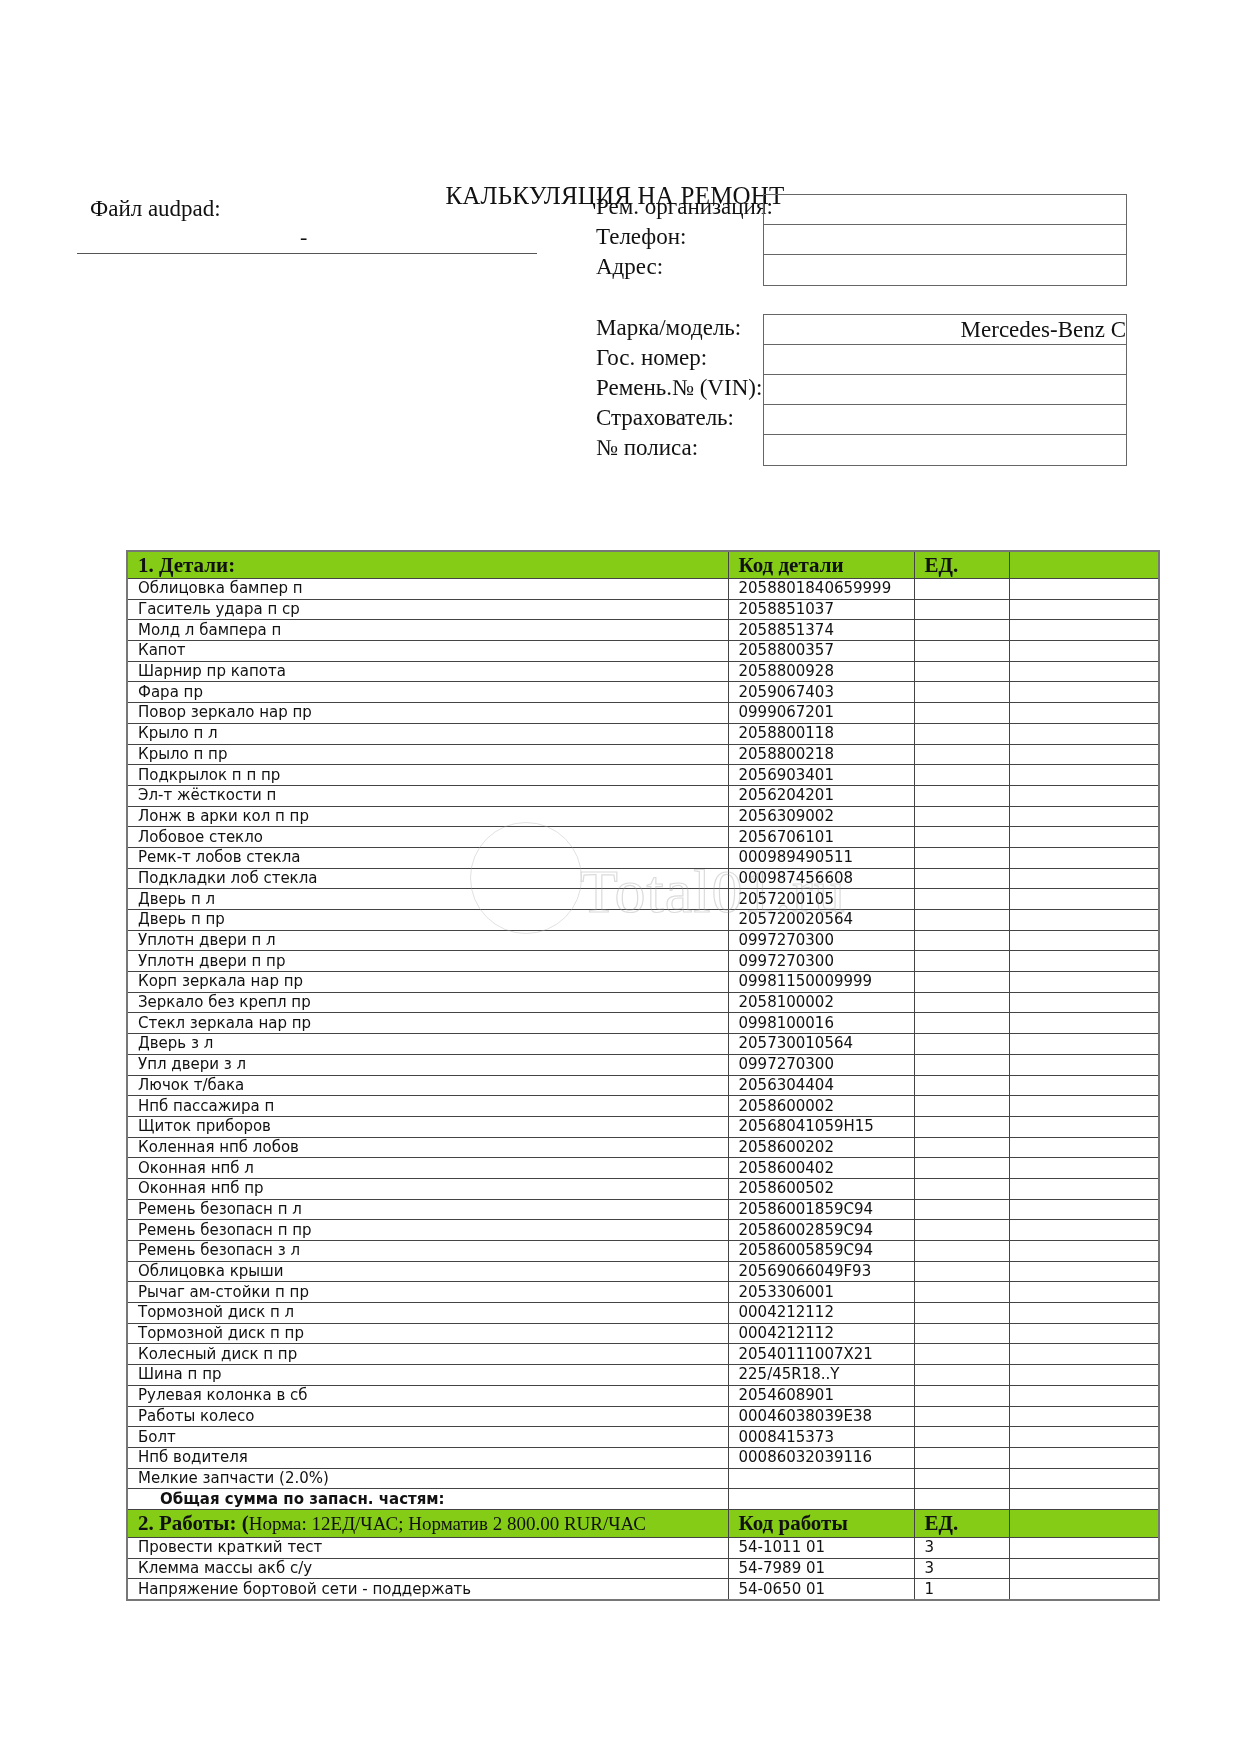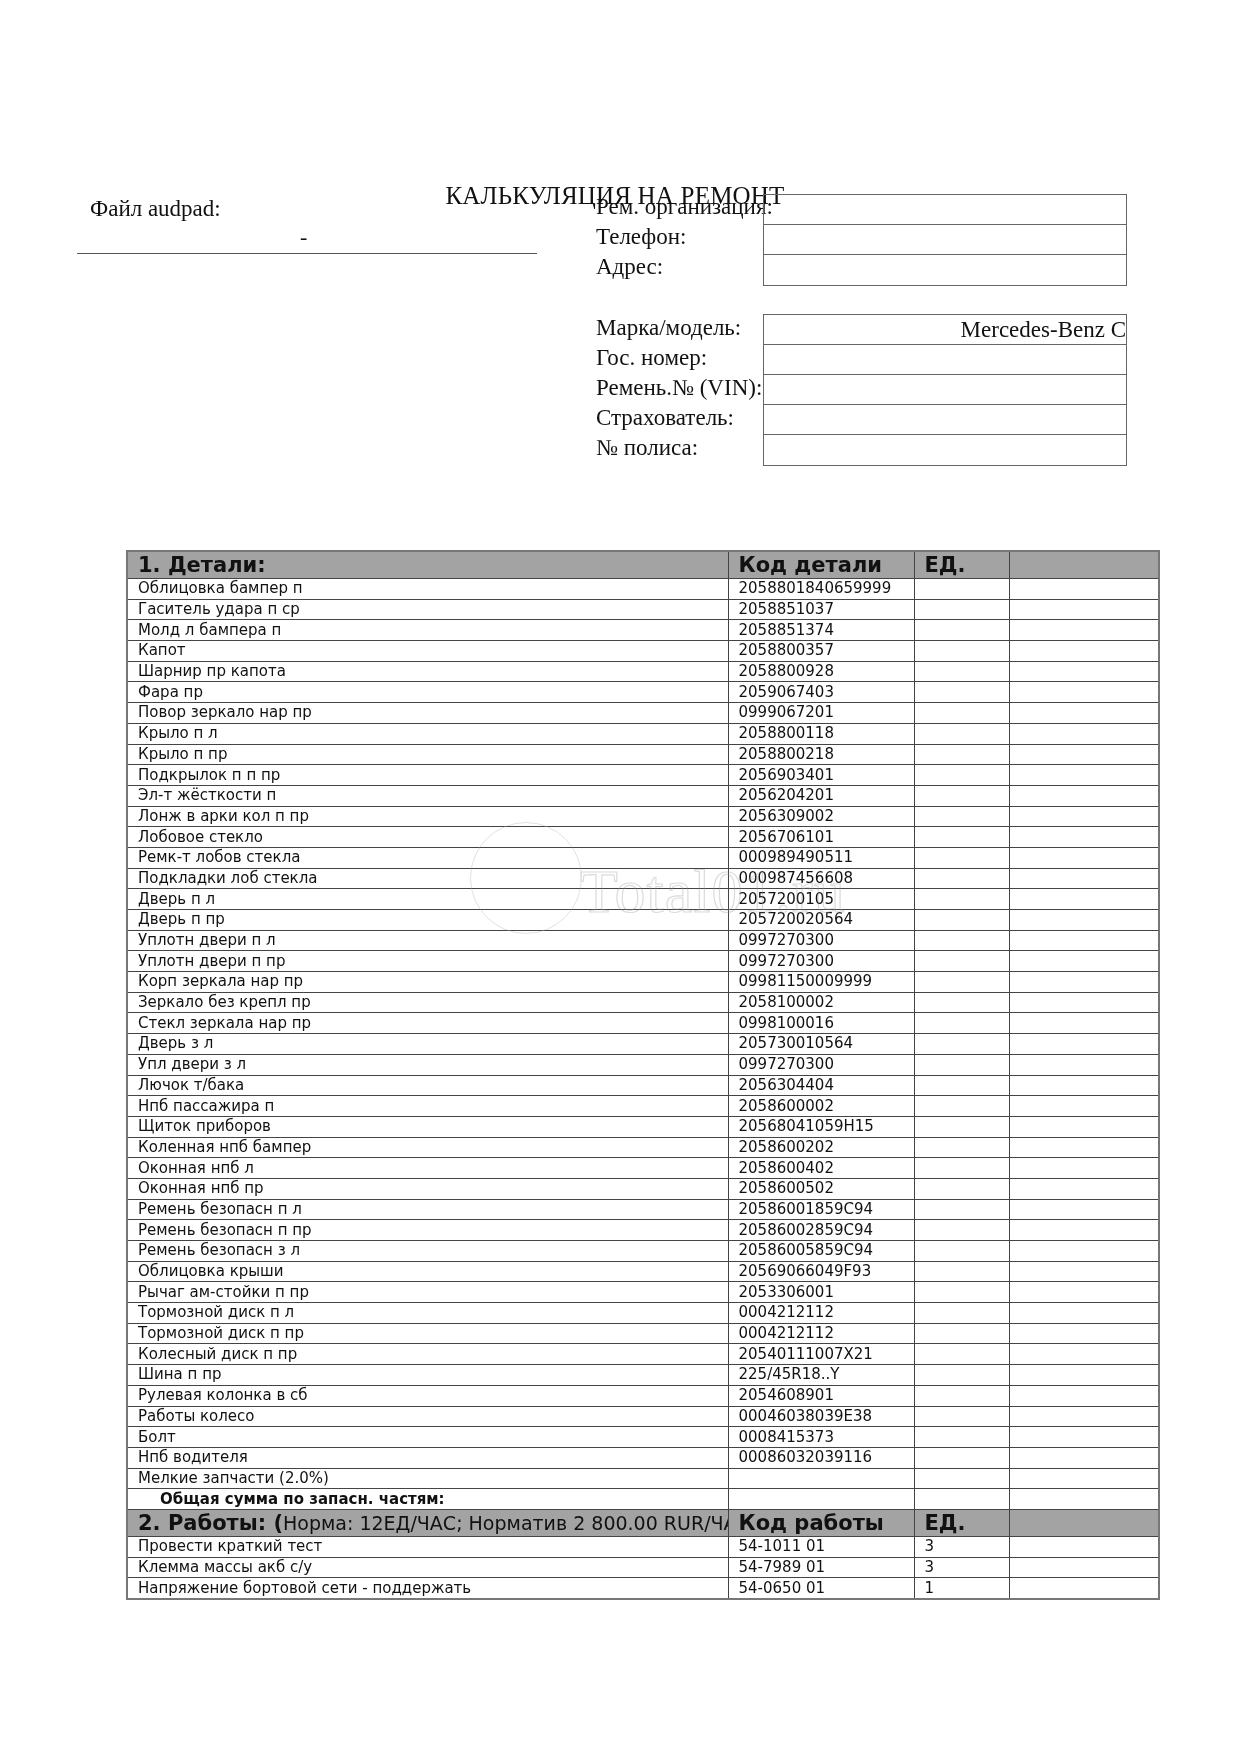--- a/index.html
+++ b/index.html
@@ -13,21 +13,21 @@
   .file-line { position: absolute; left: 77px; top: 253px; width: 460px; height: 0; border-top: 1.5px solid #555; }
   .file-dash { position: absolute; left: 300px; top: 224px; font-size: 22px; }
 
   .info-label { position: absolute; left: 548px; font-size: 23px; line-height: 30px; white-space: nowrap; margin-left: 48px; }
   .info-box { position: absolute; left: 763px; width: 364px; border: 1.5px solid #666; box-sizing: border-box; }
   .info-box .cell { height: 30px; border-bottom: 1.5px solid #666; box-sizing: border-box; font-size: 23px; line-height: 29px; padding-left: 11px; }
   .info-box .cell:last-child { border-bottom: none; }
 
   table.calc { position: absolute; left: 126px; top: 550px; width: 1032px; border-collapse: collapse; table-layout: fixed; }
   table.calc td { border: 1.3px solid #444; padding: 0 0 0 10px; height: 19.7px; font-size: 15px; line-height: 19px; white-space: nowrap; overflow: hidden; vertical-align: middle; }
-  table.calc tr.hdr td { background: #a3a3a3; height: 26px; font-size: 21px; font-weight: bold; line-height: 26px; }
+  table.calc tr.hdr td { background: #84cc16; height: 26px; font-size: 21px; font-weight: bold; line-height: 26px; font-family: Liberation Serif, serif; }
   table.calc tr.hdr td .norm { font-weight: normal; font-size: 19px; }
   table.calc tr.total td { font-weight: bold; padding-left: 32px; }
   table.calc { border: 2px solid #777; }
 
   .watermark { position: absolute; left: 470px; top: 822px; width: 360px; height: 120px; opacity: 0.35; pointer-events: none; }
   .watermark .wm-text { position: absolute; left: 110px; top: 14px; font-size: 62px; color: transparent; -webkit-text-stroke: 1.2px #999; font-family: "Liberation Serif", serif; letter-spacing: 1px; margin-top: 20px; }
   .watermark .wm-circle { position: absolute; left: 0; top: 0; width: 110px; height: 110px; border: 1.2px solid #aaa; border-radius: 50%; }
 </style>
 </head>
 <body>
@@ -230,21 +230,21 @@
         <td></td>
         <td></td>
       </tr>
       <tr>
         <td>Щиток приборов</td>
         <td>20568041059H15</td>
         <td></td>
         <td></td>
       </tr>
       <tr>
-        <td>Коленная нпб бампер</td>
+        <td>Коленная нпб лобов</td>
         <td>2058600202</td>
         <td></td>
         <td></td>
       </tr>
       <tr>
         <td>Оконная нпб л</td>
         <td>2058600402</td>
         <td></td>
         <td></td>
       </tr>

